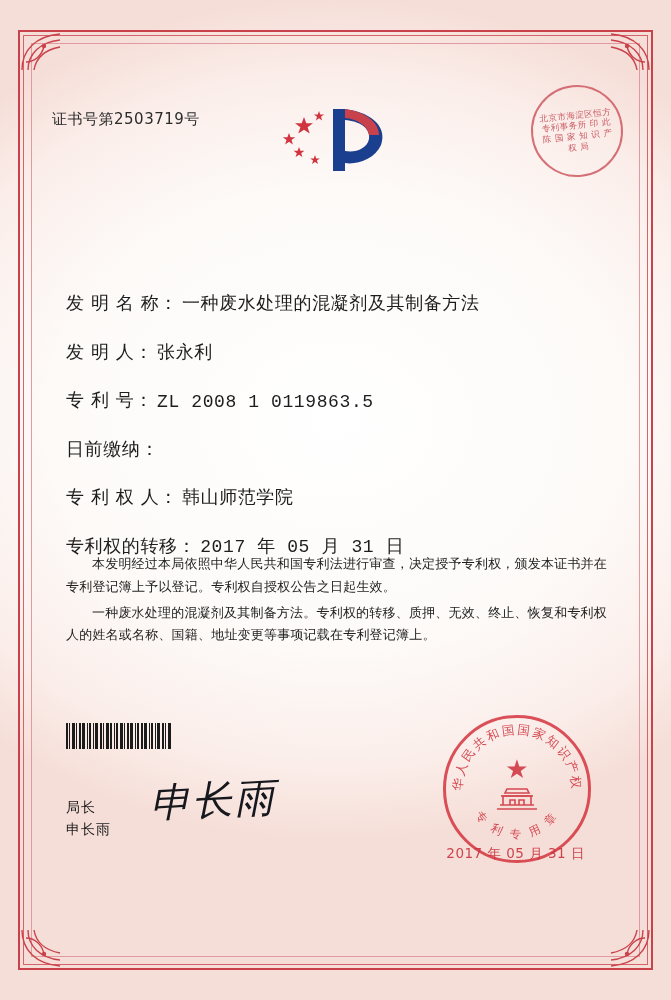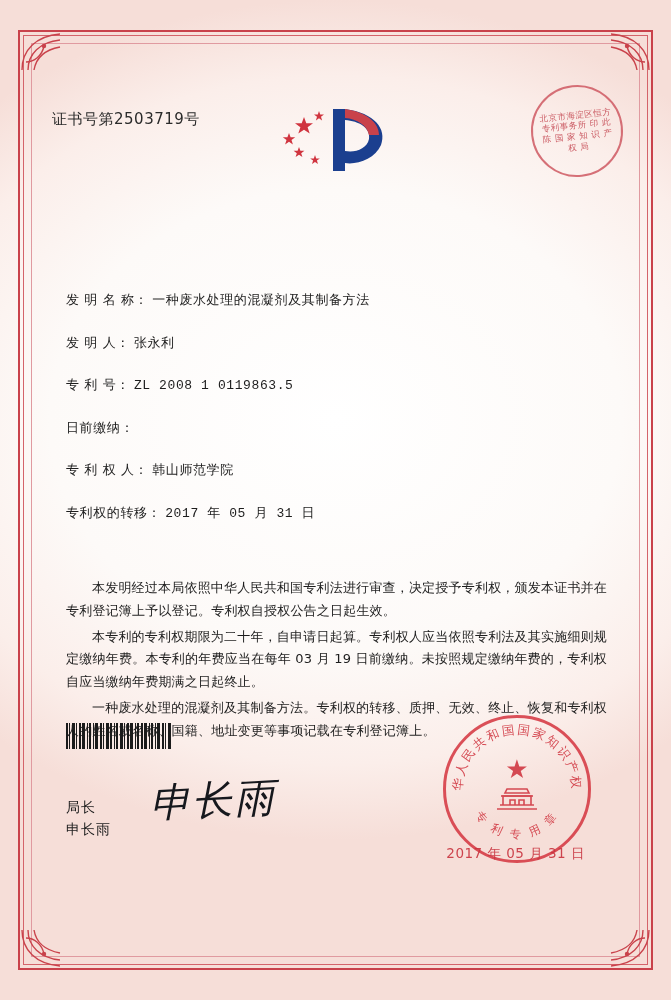--- a/index.html
+++ b/index.html
@@ -119,39 +119,39 @@
 
   
   .fields {
     position: absolute;
     top: 236px;
     left: 26px;
     right: 26px;
   }
   .field-row {
     display: flex;
-    align-items: center;
+    align-items: flex-end;
     margin-bottom: 24.5px;
-    font-size: 13px;
+    font-size: 18px;
     color: #1d1d1d;
     letter-spacing: .6px;
   }
   .field-label {
     white-space: pre;
     font-family: "DejaVu Sans", sans-serif;
   }
   .field-value {
     font-family: Liberation Mono, monospace;
     margin-left: 4px;
   }
 
   
   .paras {
     position: absolute;
-    top: 522px;
+    top: 498px;
     left: 26px;
     right: 24px;
     font-size: 13px;
     line-height: 1.75;
     color: #1d1d1d;
     letter-spacing: .2px;
     text-align: justify;
   }
   .paras p {
     margin: 0 0 3px 0;
@@ -341,21 +341,20 @@
         <span class="field-value">韩山师范学院</span>
       </div>
       <div class="field-row">
         <span class="field-label">专利权的转移：</span>
         <span class="field-value">2017 年 05 月 31 日</span>
       </div>
     </div>
 
     <div class="paras">
       <p>本发明经过本局依照中华人民共和国专利法进行审查，决定授予专利权，颁发本证书并在专利登记簿上予以登记。专利权自授权公告之日起生效。</p>
-      <p>本专利的专利权期限为二十年，自申请日起算。专利权人应当依照专利法及其实施细则规定缴纳年费。本专利的年费应当在每年 03 月 19 日前缴纳。未按照规定缴纳年费的，专利权自应当缴纳年费期满之日起终止。</p>
       <p>一种废水处理的混凝剂及其制备方法。专利权的转移、质押、无效、终止、恢复和专利权人的姓名或名称、国籍、地址变更等事项记载在专利登记簿上。</p>
     </div>
 
     <div class="barcode">
       <i style="width:2px"></i>
         <i style="width:1px;background:transparent"></i>
       <i style="width:1px"></i>
         <i style="width:2px;background:transparent"></i>
       <i style="width:3px"></i>
         <i style="width:1px;background:transparent"></i>

